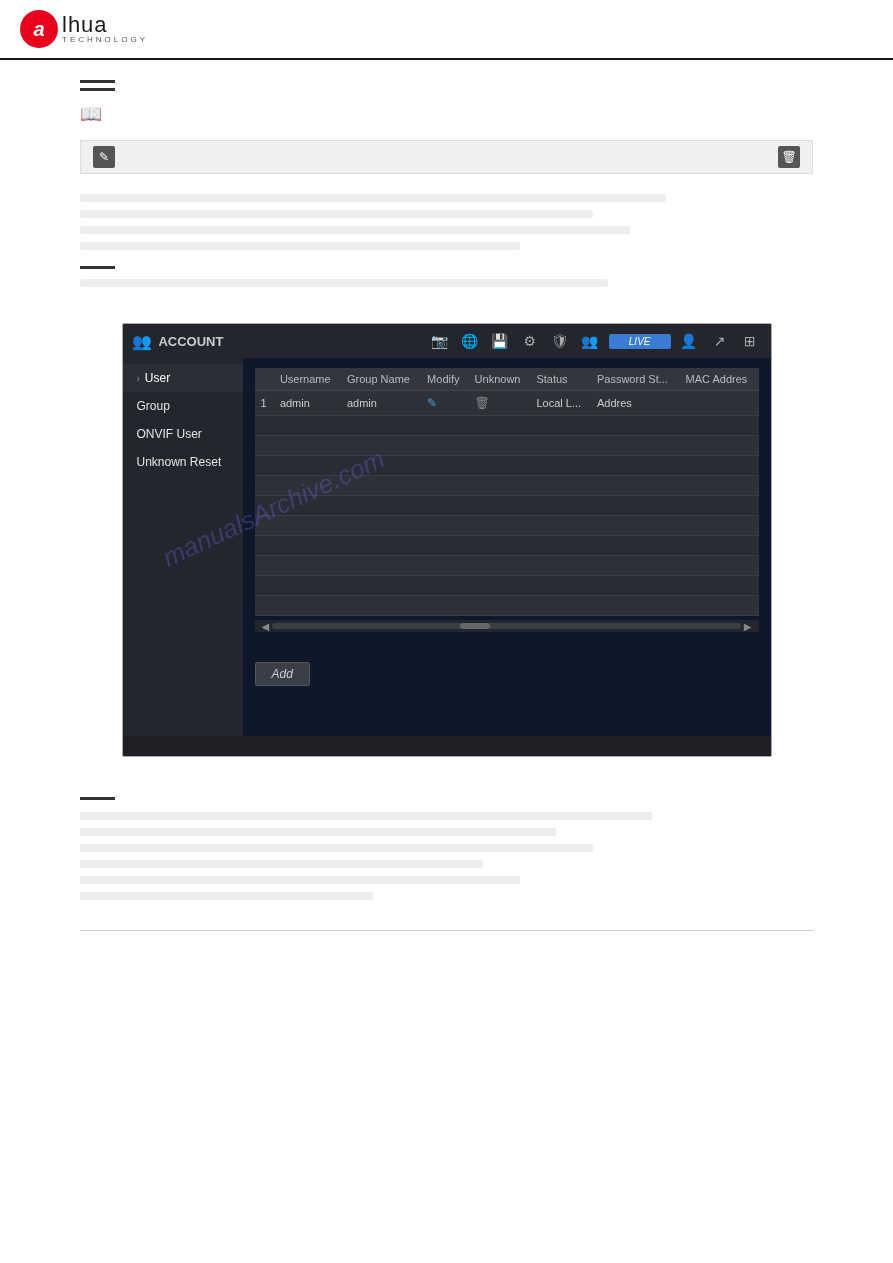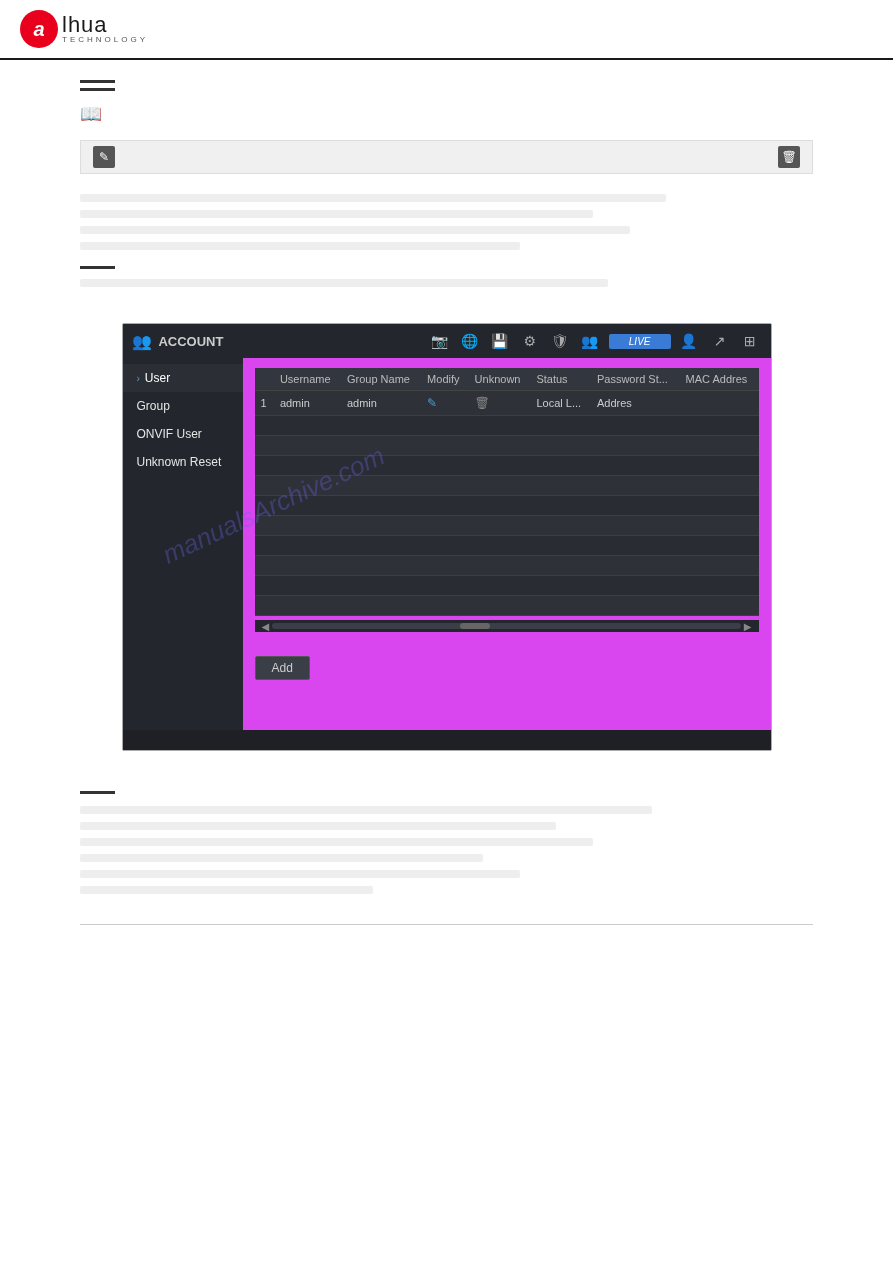--- a/index.html
+++ b/index.html
@@ -202,21 +202,21 @@
     }
     .sidebar-item .chevron {
       color: #4a9fd4;
       font-size: 10px;
     }
 
     
     .main-content {
       flex: 1;
       padding: 10px 12px;
-      background: #d946ef;
+      background: #0f172a;
     }
 
     
     .user-table {
       width: 100%;
       border-collapse: collapse;
       font-size: 11px;
     }
     .user-table thead tr {
       background: #32363f;
@@ -277,28 +277,29 @@
     }
     .scroll-arrow {
       color: #888;
       font-size: 10px;
       padding: 0 3px;
       cursor: pointer;
     }
 
     
     .add-btn {
-      margin-top: 14px;
+      margin-top: 20px;
       background: #3a3e47;
       color: #ccc;
       border: 1px solid #555;
       padding: 4px 16px;
       font-size: 12px;
       cursor: pointer;
       border-radius: 2px;
+      font-style: italic;
     }
 
     
     .screenshot-bottom {
       background: #1e2026;
       height: 20px;
     }
     .screenshot-wrapper {
       position: relative;
       overflow: hidden;

